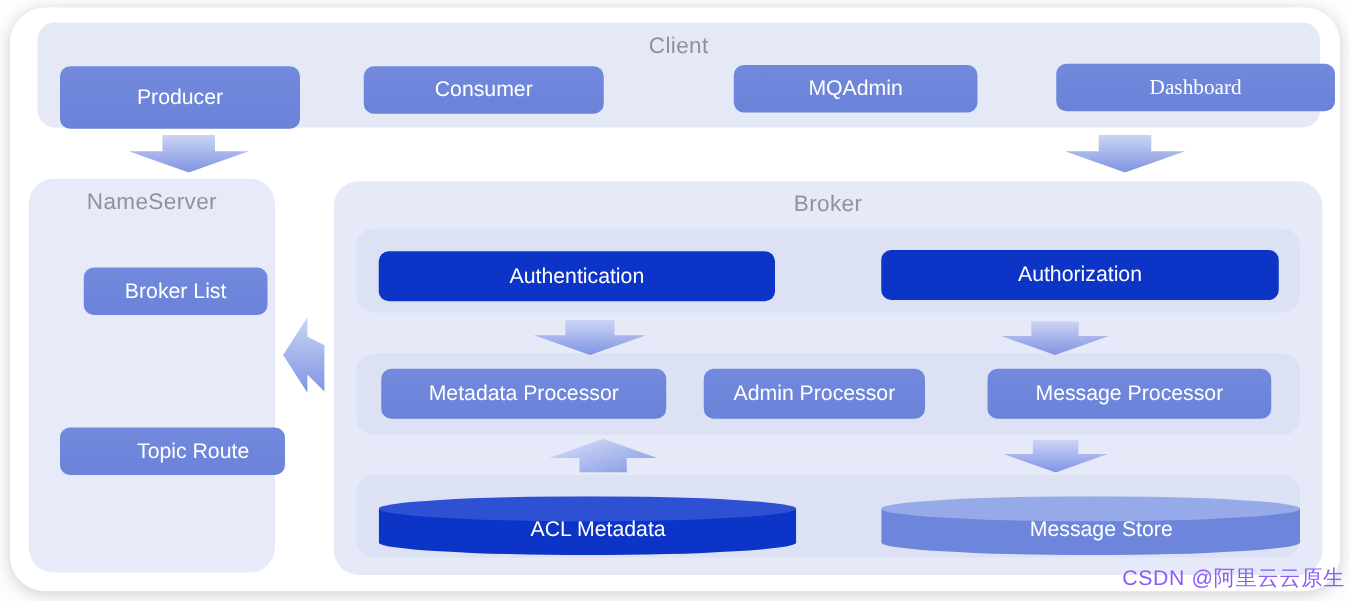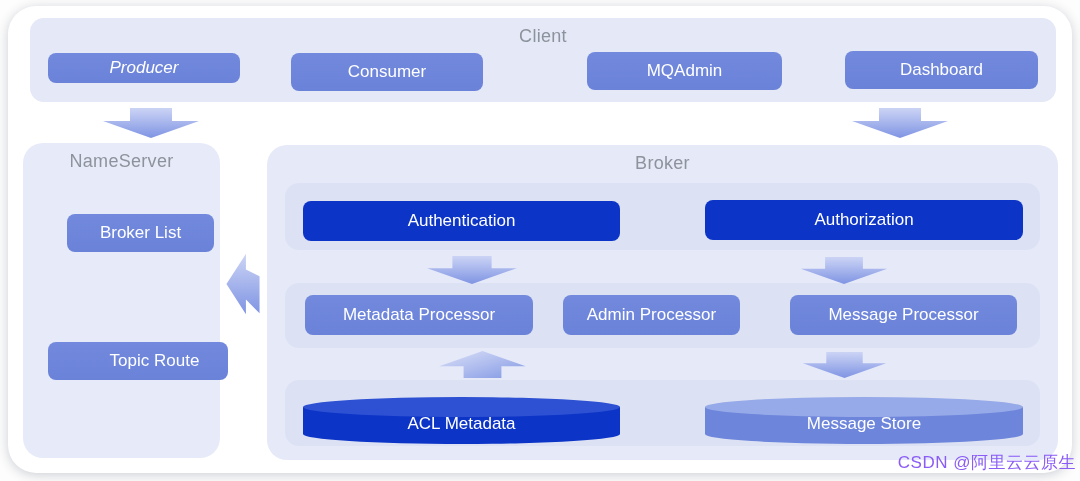--- a/index.html
+++ b/index.html
@@ -20,21 +20,21 @@
   }
   .band{position:absolute;background:#dce2f4;border-radius:14px;}
   .node{
     position:absolute;display:flex;align-items:center;justify-content:center;
     color:#ffffff;font-size:17px;border-radius:8px;white-space:nowrap;
   }
   .node.medium{background:linear-gradient(180deg,#7289dd,#6a82d8);}
   .node.dark{background:#0c34c7;}
   .cyl{
     position:absolute;display:flex;align-items:center;justify-content:center;
-    color:#ffffff;font-size:17px;white-space:nowrap;
+    color:#ffffff;font-size:17px;white-space:nowrap;padding-left:17px;
   }
   .cyl svg{position:absolute;left:0;top:0;width:100%;height:100%;}
   .cyl span{position:relative;top:3px;}
   .arrow{position:absolute;}
   .watermark{
     position:absolute;right:4px;top:451px;
     color:#8b5cf6;font-size:17px;letter-spacing:.5px;
   }
 </style>
 </head>
@@ -57,24 +57,24 @@
           <stop offset="1" stop-color="#7f94e3"></stop>
       </linearGradient>
     </defs>
   </svg>
 
   <div class="card"></div>
 
   <div class="panel" style="left:30px;top:18px;width:1026px;height:84px;border-radius:14px;background:#e4e8f7;">
     <div class="panel-title">Client</div>
   </div>
-  <div class="node medium" style="left:48px;top:53px;width:192px;height:30px;font-style:italic;">Producer</div>
+  <div class="node medium" style="left:48px;top:53px;width:192px;height:50px;">Producer</div>
   <div class="node medium" style="left:291px;top:53px;width:192px;height:38px;">Consumer</div>
   <div class="node medium" style="left:587px;top:52px;width:195px;height:38px;">MQAdmin</div>
-  <div class="node medium" style="left:845px;top:51px;width:193px;height:38px;">Dashboard</div>
+  <div class="node medium" style="left:845px;top:51px;width:223px;height:38px;font-family:Liberation Serif, serif;">Dashboard</div>
 
   <svg class="arrow" style="left:103px;top:108px;" width="96" height="30" viewBox="0 0 96 30">
     <polygon points="27,0 69,0 69,13 96,13 48,30 0,13 27,13" fill="url(#gradDown)"></polygon>
   </svg>
   <svg class="arrow" style="left:852px;top:108px;" width="96" height="30" viewBox="0 0 96 30">
     <polygon points="27,0 69,0 69,13 96,13 48,30 0,13 27,13" fill="url(#gradDown)"></polygon>
   </svg>
 
   <div class="panel" style="left:23px;top:143px;width:197px;height:315px;background:#e7ebf9;">
     <div class="panel-title">NameServer</div>

